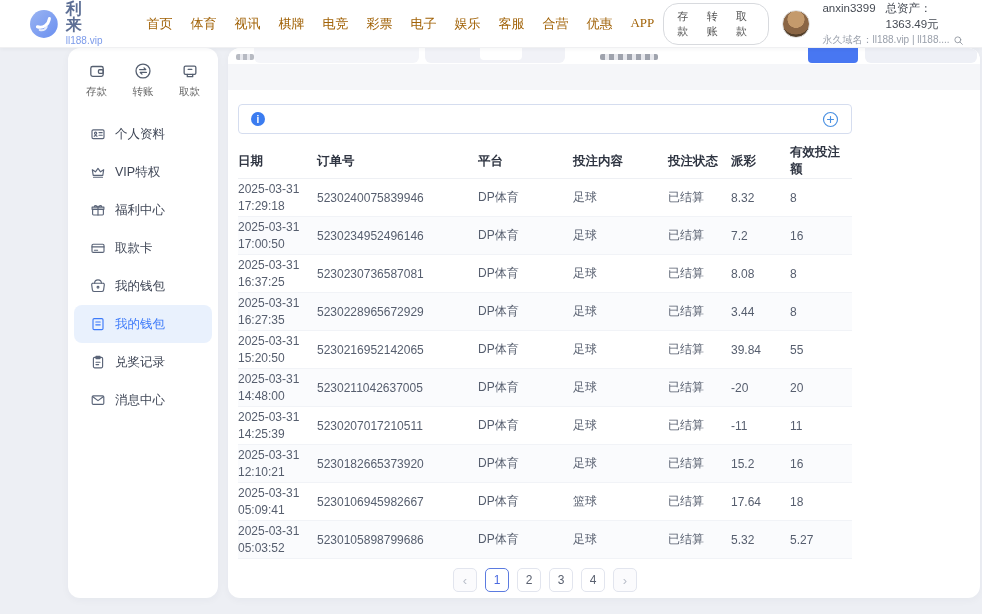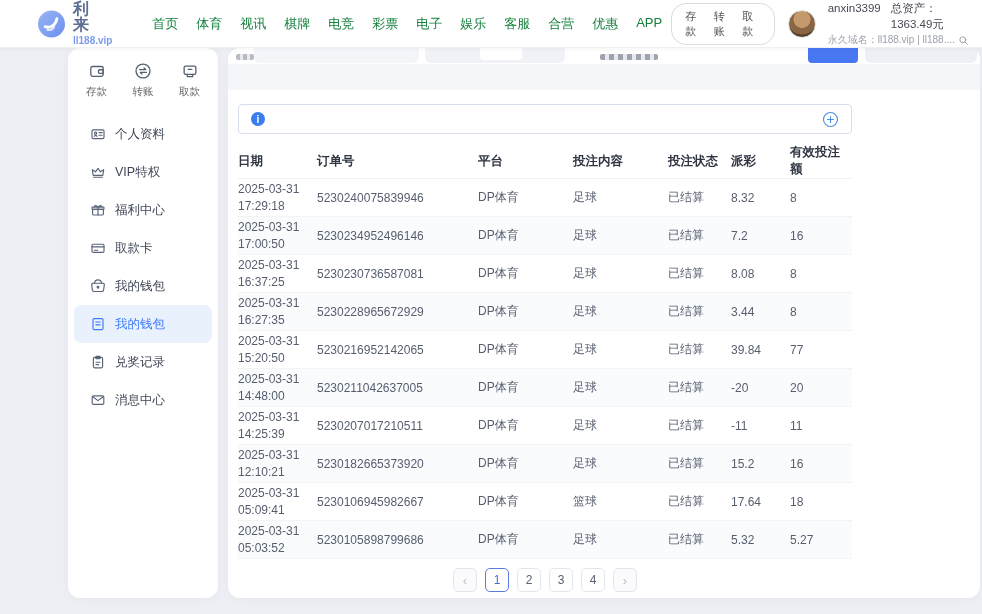--- a/index.html
+++ b/index.html
@@ -8,29 +8,29 @@
     font-family:"Liberation Sans","DejaVu Sans",sans-serif;
     background:#edeff4; position:relative; color:#333;
   }
   :root{
     --accent:#3e7bfa; --active-bg:#e9f1fd; --line:#f1f3f7;
   }
   
   .header{
     position:absolute; top:0; left:0; right:0; height:48px; background:#fff;
     display:flex; align-items:center; z-index:20;
-    border-bottom:1px solid #f0f0f2; box-shadow:0 1px 4px rgba(20,30,60,.05);padding-left:8px;
+    border-bottom:1px solid #f0f0f2; box-shadow:0 1px 4px rgba(20,30,60,.05);
   }
   .logo{ display:flex; align-items:center; margin-left:30px; }
   .logo svg{ width:30px; height:30px; display:block; }
   .logo-text{ margin-left:8px; line-height:1; }
   .logo-name{ font-size:16px; font-weight:bold; color:#5d6f95; letter-spacing:5px; }
-  .logo-domain{ font-size:10px; color:#7c9bea; margin-top:3px; font-weight:bold; }
+  .logo-domain{ font-size:10px; color:#7c9bea; margin-top:3px; font-weight:normal; }
   .nav{ display:flex; margin-left:24px; }
-  .nav-item{ padding:0 9px; font-size:13px; color:#15803d; cursor:pointer; white-space:nowrap; }
+  .nav-item{ padding:0 9px; font-size:13px; color:#a16207; cursor:pointer; white-space:nowrap;font-family:Liberation Serif, serif; }
   .header-right{ margin-left:auto; display:flex; align-items:center; margin-right:12px; }
   .wallet-pill{
     display:flex; gap:10px; border:1px solid #d8dade; border-radius:15px;
     padding:5px 13px; font-size:11px; color:#555;
   }
   .wallet-pill span{ cursor:pointer; }
   .avatar{
     width:28px; height:28px; border-radius:50%; margin-left:13px; flex:none;
     background:radial-gradient(circle at 50% 32%, #c49a6c 0 38%, #8a6544 40% 68%, #54402b 70%);
     border:1px solid #e2e2e2;
@@ -355,21 +355,21 @@
         <tr>
           <td class="date-cell">
             <div>2025-03-31</div>
             <div>15:20:50</div>
           </td>
           <td>5230216952142065</td>
           <td>DP体育</td>
           <td>足球</td>
           <td>已结算</td>
           <td>39.84</td>
-          <td>77</td>
+          <td>55</td>
         </tr>
         <tr>
           <td class="date-cell">
             <div>2025-03-31</div>
             <div>14:48:00</div>
           </td>
           <td>5230211042637005</td>
           <td>DP体育</td>
           <td>足球</td>
           <td>已结算</td>

